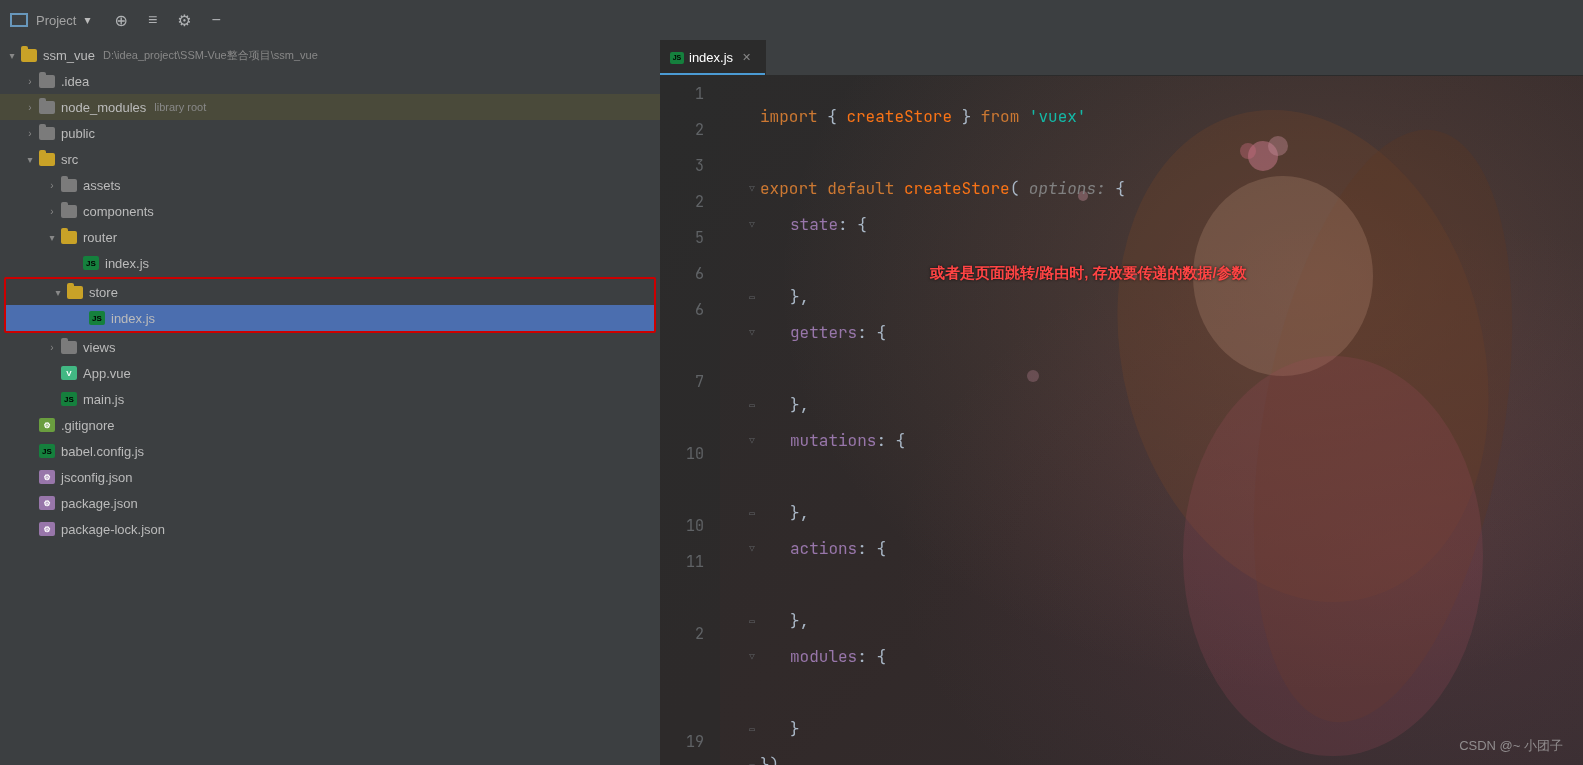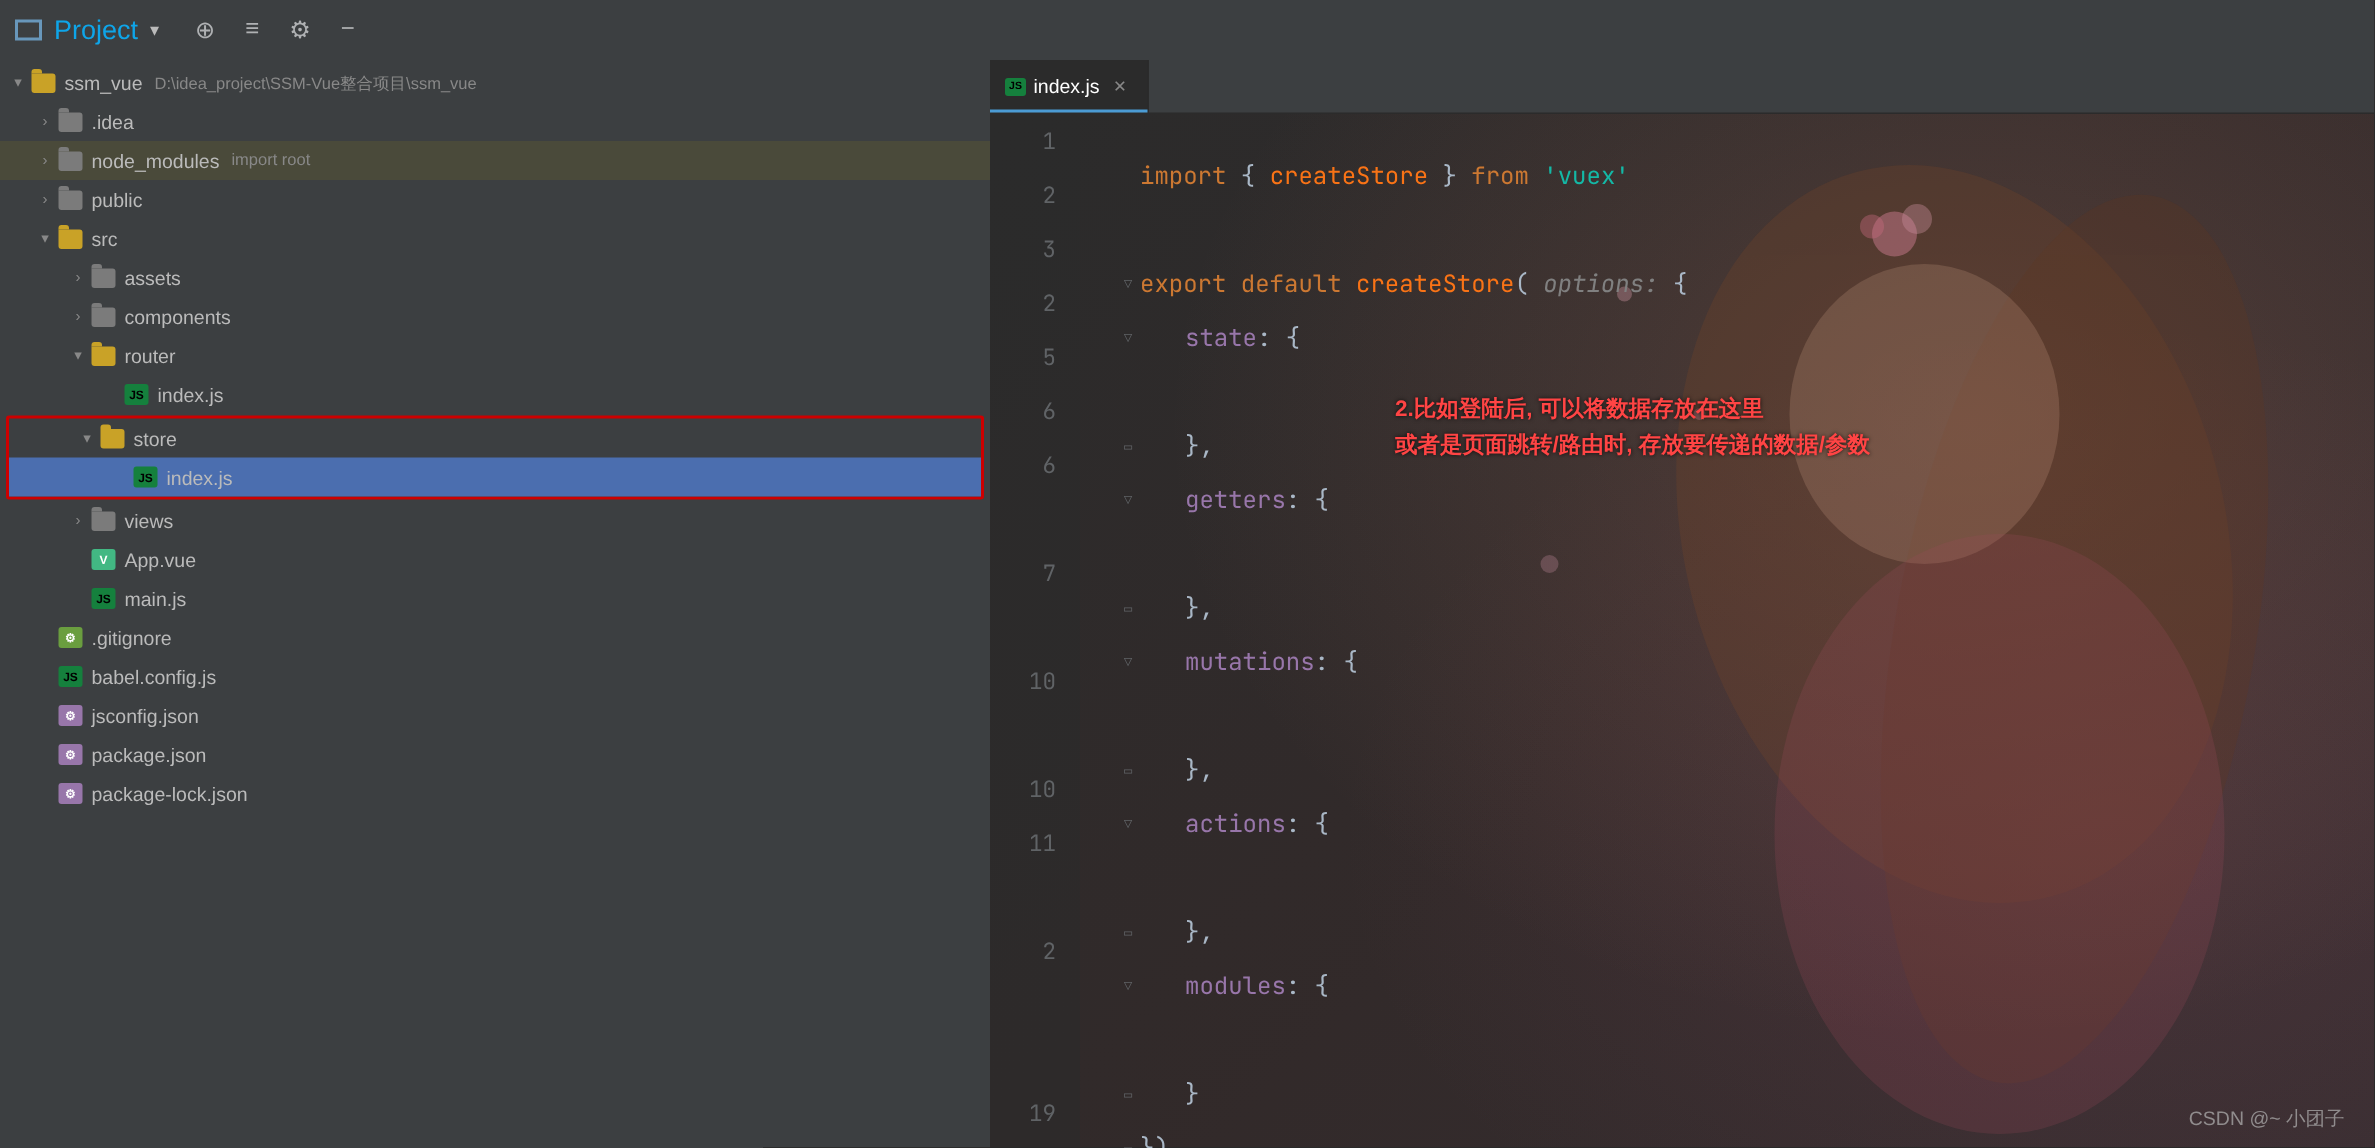--- a/index.html
+++ b/index.html
@@ -28,22 +28,22 @@
       gap: 8px;
     }
     .project-icon {
       width: 18px;
       height: 14px;
       border: 2px solid #6897bb;
       background: transparent;
       position: relative;
     }
     .title-text {
-      color: #0ea5e9;
-      font-size: 18px;
+      color: #a3a3a3;
+      font-size: 13px;
       font-weight: 500;
     }
     .title-chevron {
       color: #bbbbbb;
       font-size: 12px;
     }
     .title-bar-actions {
       display: flex;
       align-items: center;
       gap: 12px;
@@ -414,21 +414,21 @@
       </span>
       <span class="item-label">.idea</span>
     </div>
 
     <div class="tree-item" style="padding-left:22px; background:#4a4a3a;">
       <span class="chevron">›</span>
       <span class="file-icon">
         <div class="folder-icon-img"></div>
       </span>
       <span class="item-label">node_modules</span>
-      <span class="item-hint">import root</span>
+      <span class="item-hint">library root</span>
     </div>
 
     <div class="tree-item" style="padding-left:22px;">
       <span class="chevron">›</span>
       <span class="file-icon">
         <div class="folder-icon-img"></div>
       </span>
       <span class="item-label">public</span>
     </div>
 
@@ -725,21 +725,20 @@
           </div>
 
           <div class="code-line">
             <span class="gutter-fold" style="color:#606366;cursor:pointer;">▭</span>
             <span class="normal">})</span>
           </div>
         </div>
       </div>
 
       <div class="annotation-box">
-        <div class="annotation-text">2.比如登陆后, 可以将数据存放在这里</div>
         <div class="annotation-text">或者是页面跳转/路由时, 存放要传递的数据/参数</div>
       </div>
 
       <div class="watermark">
         <span>CSDN @~ 小团子</span>
       </div>
 
     </div>
   </div>
 </div>

